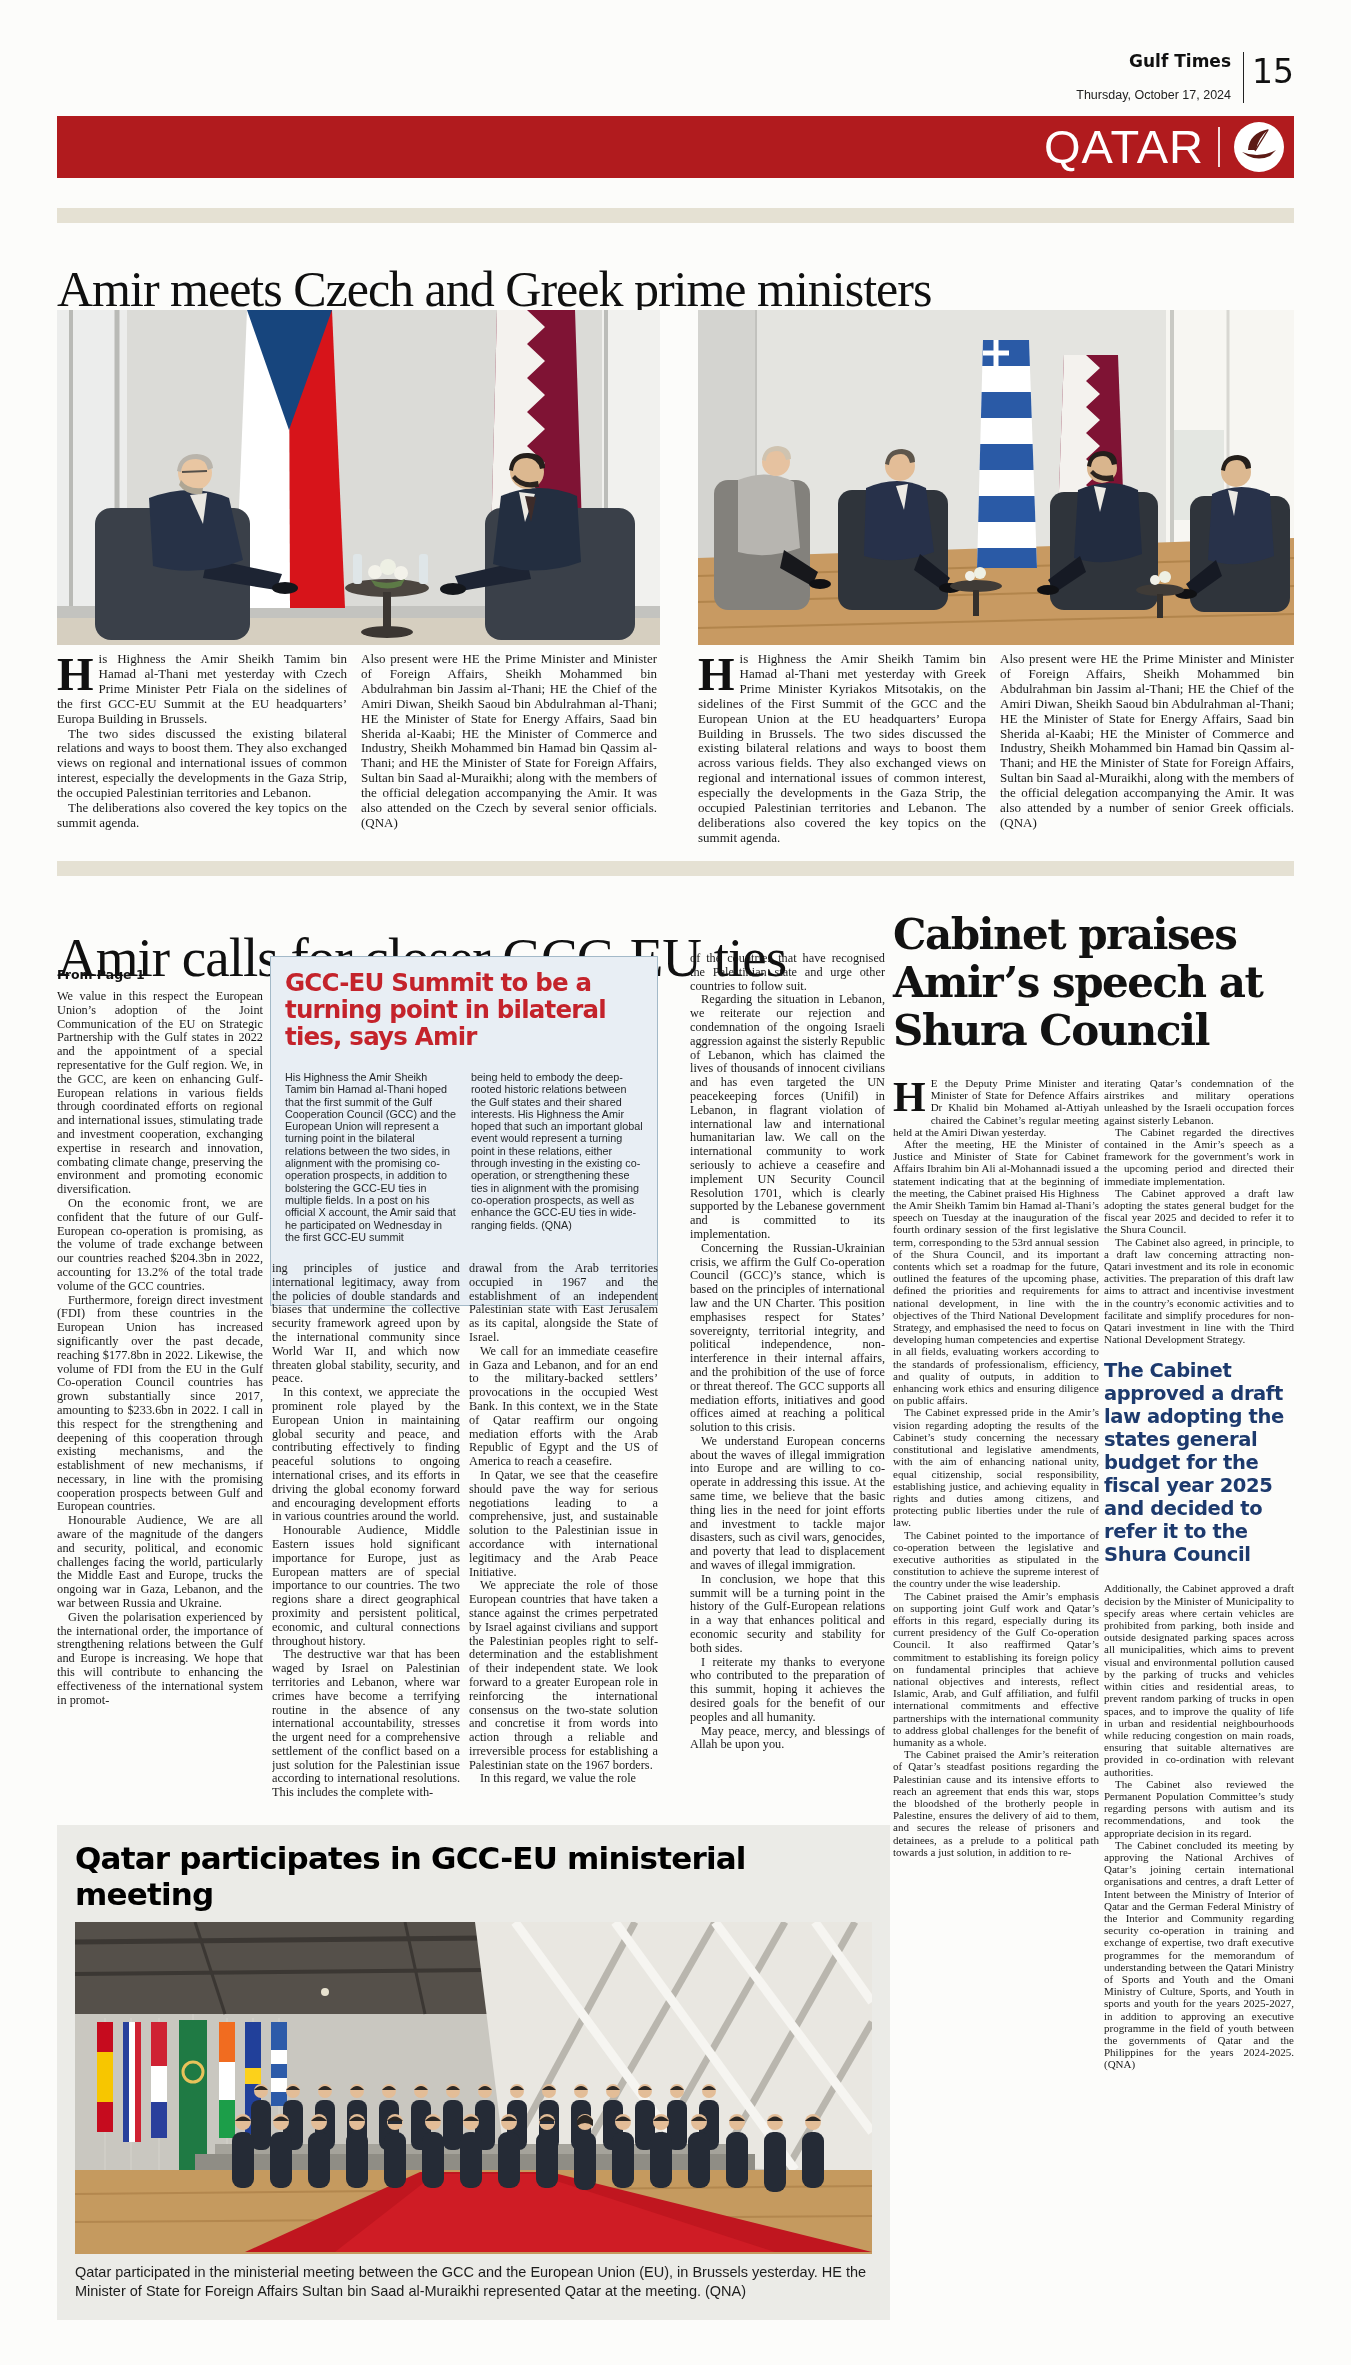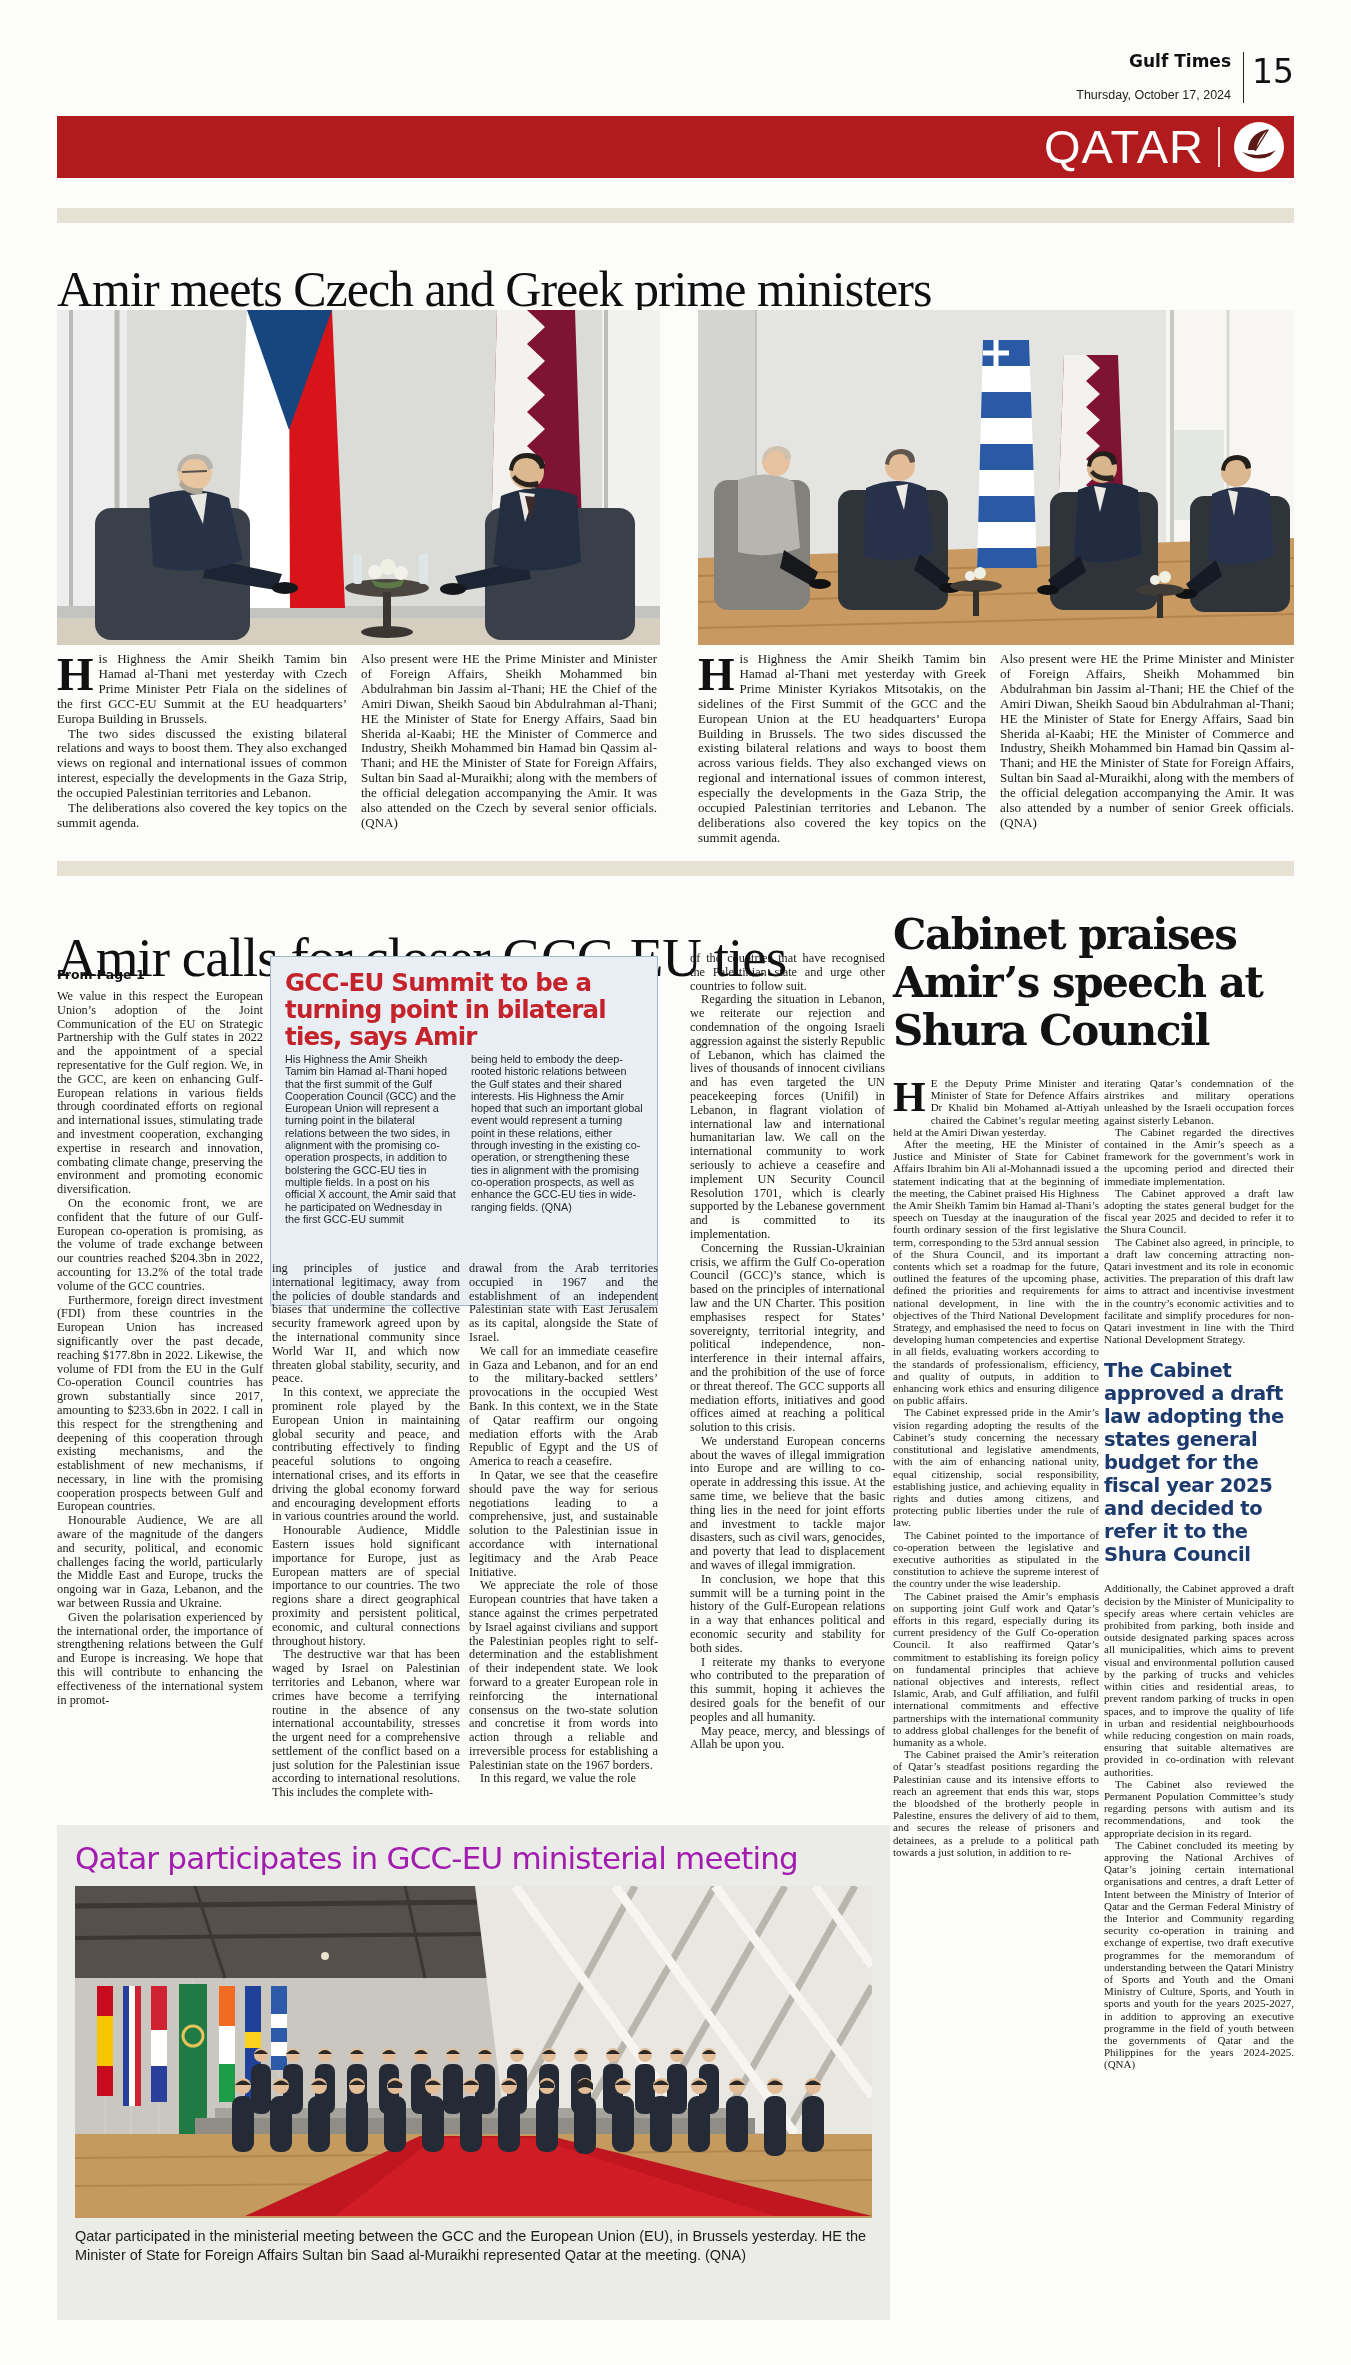--- a/index.html
+++ b/index.html
@@ -27,30 +27,30 @@
   .col p{margin:0;text-indent:11px;}
   .col p.first{text-indent:0;}
   .story-top-col{font-size:13px;line-height:14.9px;}
   .story-amir-col{font-size:12.3px;line-height:13.8px;}
   .story-cab-col{font-size:11px;line-height:12.2px;}
   .dropcap{float:left;font-weight:bold;font-size:47px;line-height:38px;padding:3px 5px 0 0;color:#111;}
   .dropcap.small{font-size:42px;line-height:34px;}
   
   .gccbox{position:absolute;left:270px;top:956px;width:388px;height:350px;background:#e8eef4;border:1px solid #a3b9c8;box-sizing:border-box;padding:12px 14px 10px 14px;}
   .gccbox-title{font-family:"DejaVu Sans",sans-serif;font-weight:bold;font-size:24.5px;line-height:27px;letter-spacing:-0.8px;color:#c4232b;}
-  .gccbox-cols{display:flex;gap:14px;margin-top:3px;}
+  .gccbox-cols{display:flex;gap:14px;margin-top:21px;}
   .gccbox-col{flex:1;font-family:"Liberation Sans",sans-serif;font-size:10.8px;line-height:12.3px;color:#26282a;text-align:left;overflow:hidden;height:198px;}
   
   .pullquote{font-family:"DejaVu Sans",sans-serif;font-weight:bold;font-size:19.5px;line-height:23px;letter-spacing:-0.4px;color:#1d3a6d;text-align:left;text-indent:0;margin:14px 0 16px 0;}
   
   .photo{position:absolute;overflow:hidden;background:#d9d8d4;}
   .photo svg{display:block;}
   
   .graybox{position:absolute;left:57px;top:1825px;width:833px;height:495px;background:#ebebe7;box-sizing:border-box;padding:15px 18px;}
-  .graybox-title{font-family:"DejaVu Sans",sans-serif;font-weight:normal;font-size:31px;line-height:36px;letter-spacing:-0.8px;color:#a21caf;}
+  .graybox-title{font-family:"DejaVu Sans",sans-serif;font-weight:bold;font-size:31px;line-height:36px;letter-spacing:-0.8px;color:#000000;}
   .graybox-photo{margin-top:10px;width:797px;height:332px;background:#cbc9c2;overflow:hidden;}
   .caption{font-family:"Liberation Sans",sans-serif;font-size:14.5px;line-height:19px;color:#1d1d1d;margin-top:9px;text-align:left;}
 </style>
 </head>
 <body>
 
 <div class="page">
 
   <div class="mast">
     <div class="mast-left">

